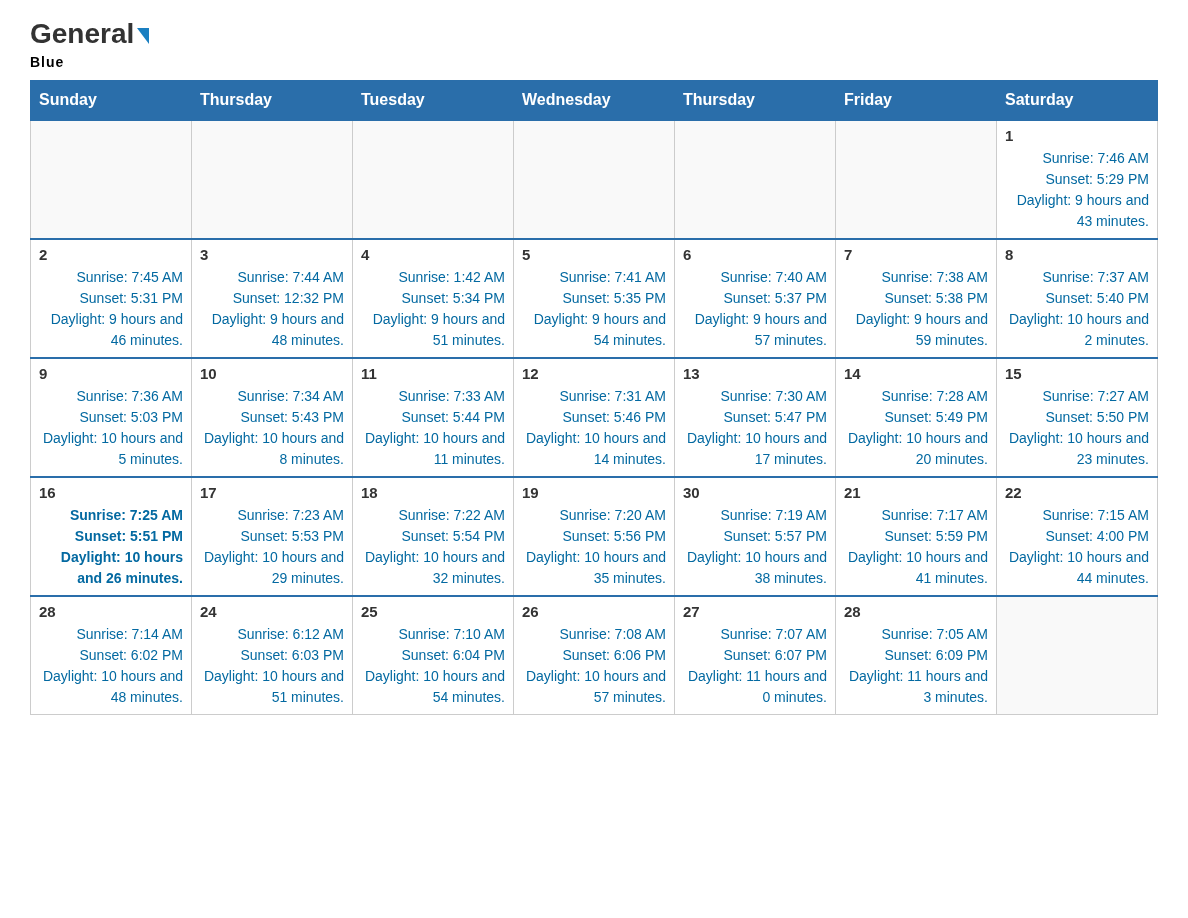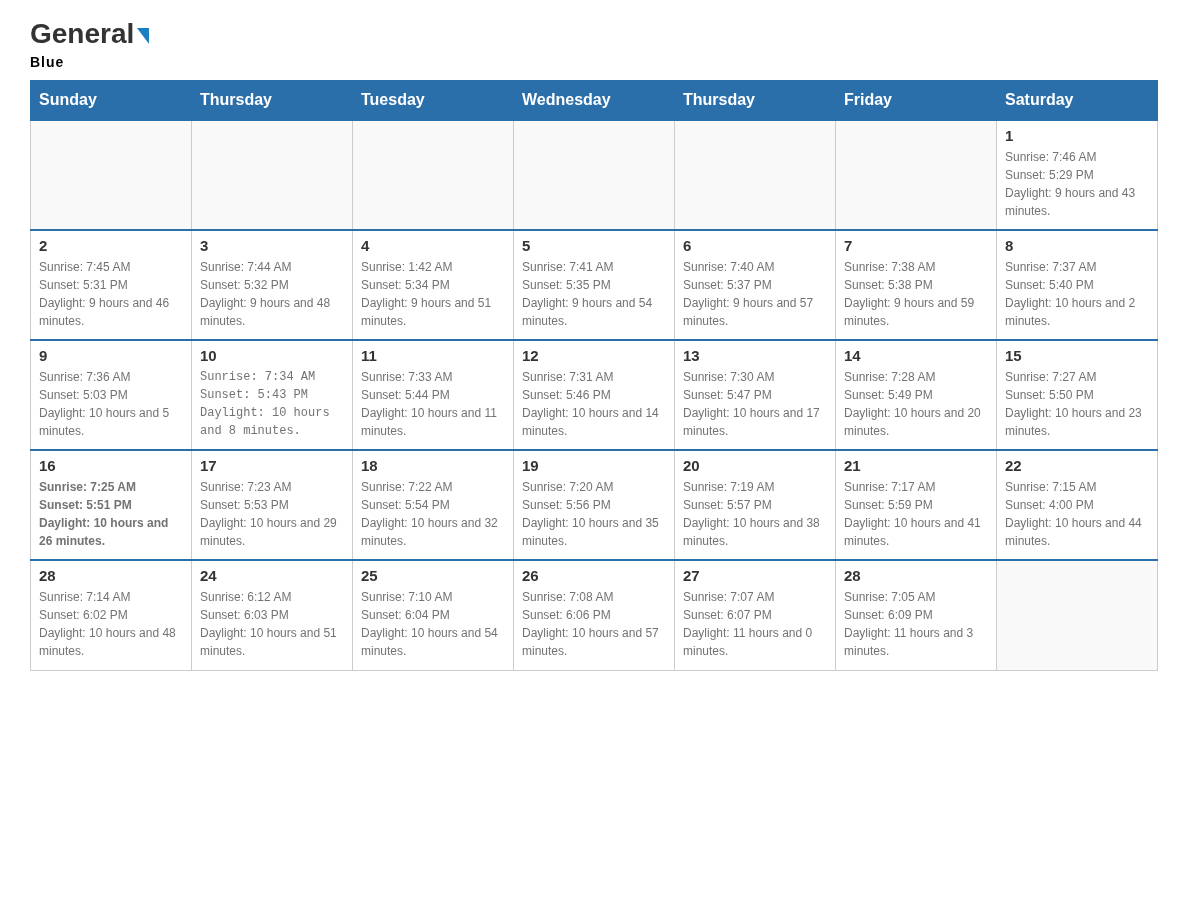--- a/index.html
+++ b/index.html
@@ -75,23 +75,24 @@
     .calendar td.empty {
       background: #f9f9f9;
     }
     .day-num {
       font-size: 15px;
       font-weight: bold;
       margin-bottom: 4px;
       display: block;
     }
     .day-info {
-      font-size: 12px;
+      font-size: 14px;
       line-height: 1.5;
-      color: #737373;
+      color: #0369a1;
+      text-align: right;
     }
     .week-row td {
       border-top: 2px solid #2a6eaa;
     }
   </style>
 </head>
 <body>
 
 <div class="header">
   <div class="logo">
@@ -136,21 +137,21 @@
       <tr class="week-row">
         <td>
           <span class="day-num">2</span>
           <div class="day-info" style="white-space: pre-line;">Sunrise: 7:45 AM
 Sunset: 5:31 PM
 Daylight: 9 hours and 46 minutes.</div>
         </td>
         <td>
           <span class="day-num">3</span>
           <div class="day-info" style="white-space: pre-line;">Sunrise: 7:44 AM
-Sunset: 5:32 PM
+Sunset: 12:32 PM
 Daylight: 9 hours and 48 minutes.</div>
         </td>
         <td>
           <span class="day-num">4</span>
           <div class="day-info" style="white-space: pre-line;">Sunrise: 1:42 AM
 Sunset: 5:34 PM
 Daylight: 9 hours and 51 minutes.</div>
         </td>
         <td>
           <span class="day-num">5</span>
@@ -179,21 +180,21 @@
       </tr>
       <tr class="week-row">
         <td>
           <span class="day-num">9</span>
           <div class="day-info" style="white-space: pre-line;">Sunrise: 7:36 AM
 Sunset: 5:03 PM
 Daylight: 10 hours and 5 minutes.</div>
         </td>
         <td>
           <span class="day-num">10</span>
-          <div class="day-info" style="white-space: pre-line; font-family: Liberation Mono, monospace;">Sunrise: 7:34 AM
+          <div class="day-info" style="white-space: pre-line;">Sunrise: 7:34 AM
 Sunset: 5:43 PM
 Daylight: 10 hours and 8 minutes.</div>
         </td>
         <td>
           <span class="day-num">11</span>
           <div class="day-info" style="white-space: pre-line;">Sunrise: 7:33 AM
 Sunset: 5:44 PM
 Daylight: 10 hours and 11 minutes.</div>
         </td>
         <td>
@@ -240,21 +241,21 @@
 Sunset: 5:54 PM
 Daylight: 10 hours and 32 minutes.</div>
         </td>
         <td>
           <span class="day-num">19</span>
           <div class="day-info" style="white-space: pre-line;">Sunrise: 7:20 AM
 Sunset: 5:56 PM
 Daylight: 10 hours and 35 minutes.</div>
         </td>
         <td>
-          <span class="day-num">20</span>
+          <span class="day-num">30</span>
           <div class="day-info" style="white-space: pre-line;">Sunrise: 7:19 AM
 Sunset: 5:57 PM
 Daylight: 10 hours and 38 minutes.</div>
         </td>
         <td>
           <span class="day-num">21</span>
           <div class="day-info" style="white-space: pre-line;">Sunrise: 7:17 AM
 Sunset: 5:59 PM
 Daylight: 10 hours and 41 minutes.</div>
         </td>

